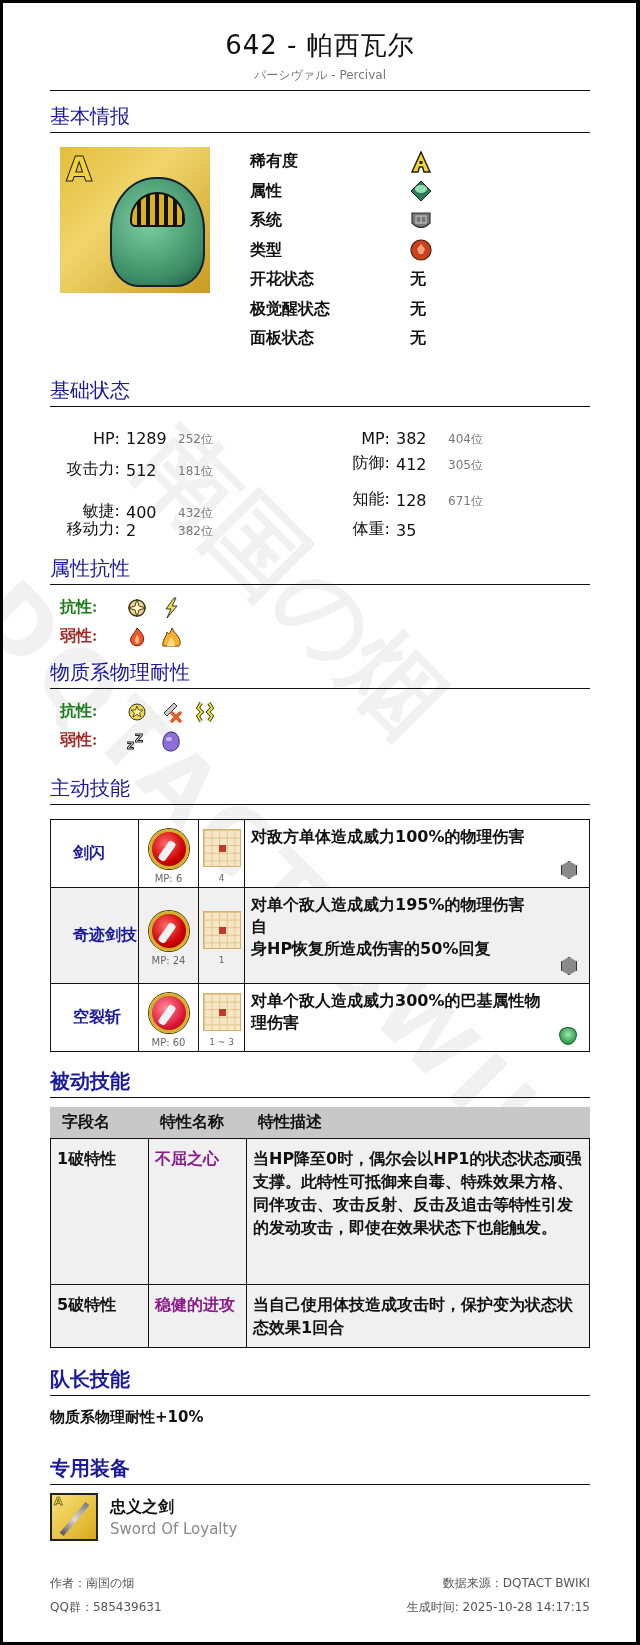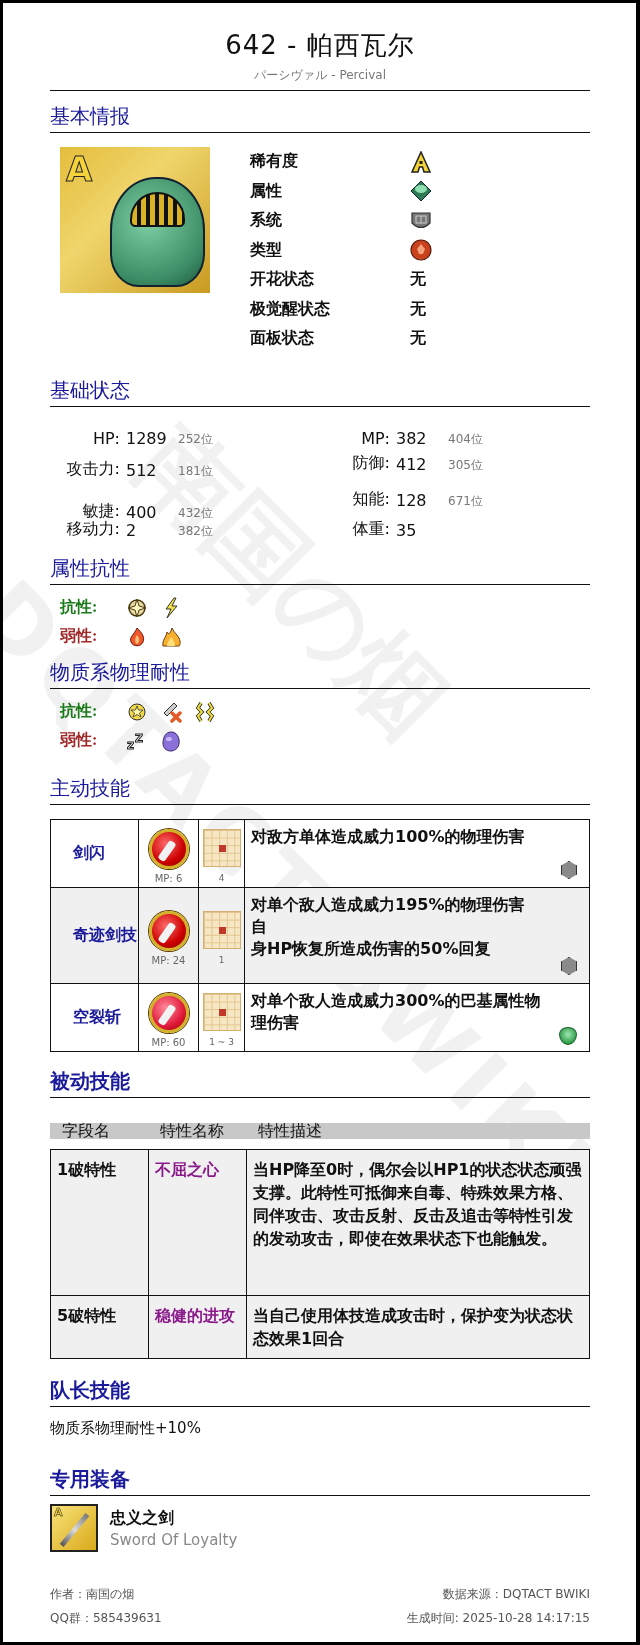--- a/index.html
+++ b/index.html
@@ -118,28 +118,28 @@
     background: #8a8a8a; border: 1px solid #333;
     clip-path: polygon(50% 0, 100% 25%, 100% 75%, 50% 100%, 0 75%, 0 25%);
   }
   .wind {
     position: absolute; right: 12px; bottom: 6px; width: 18px; height: 18px;
     background: radial-gradient(circle at 50% 40%, #9fe6b0, #2f9d4a 70%);
     border-radius: 50% 50% 50% 50% / 40% 40% 60% 60%; border: 1px solid #1b5e2c;
   }
 
   
-  .passive-head { margin-top: 25px; background: #c8c8c8; height: 16px; display: flex; align-items: center; font-weight: normal; font-size: 16px; }
+  .passive-head { margin-top: 9px; background: #c8c8c8; height: 31px; display: flex; align-items: center; font-weight: bold; font-size: 16px; }
   .passive-head span { padding-left: 12px; }
-  .passive { margin-top: 10px; }
+  .passive { }
   .passive td { border: 1px solid #111; background: #f0f0f0; vertical-align: top; font-size: 16px; font-weight: bold; padding: 8px 6px; line-height: 23px; }
   .pv-field { width: 98px; }
   .pv-name { width: 98px; color: #8a1a8a; }
 
-  .leader { font-size: 15px; font-weight: normal; margin-top: 12px; }
+  .leader { font-size: 15px; font-weight: bold; margin-top: 12px; }
   .equip { display: flex; align-items: center; margin-top: 8px; }
   .equip-icon {
     width: 48px; height: 48px; border: 2px solid #222;
     background: linear-gradient(135deg,#f8e27a,#d9a91a);
     position: relative;
   }
   .equip-icon::after {
     content: ""; position: absolute; left: 20px; top: 4px; width: 5px; height: 40px;
     background: linear-gradient(#777,#ddd,#555); transform: rotate(40deg);
   }

